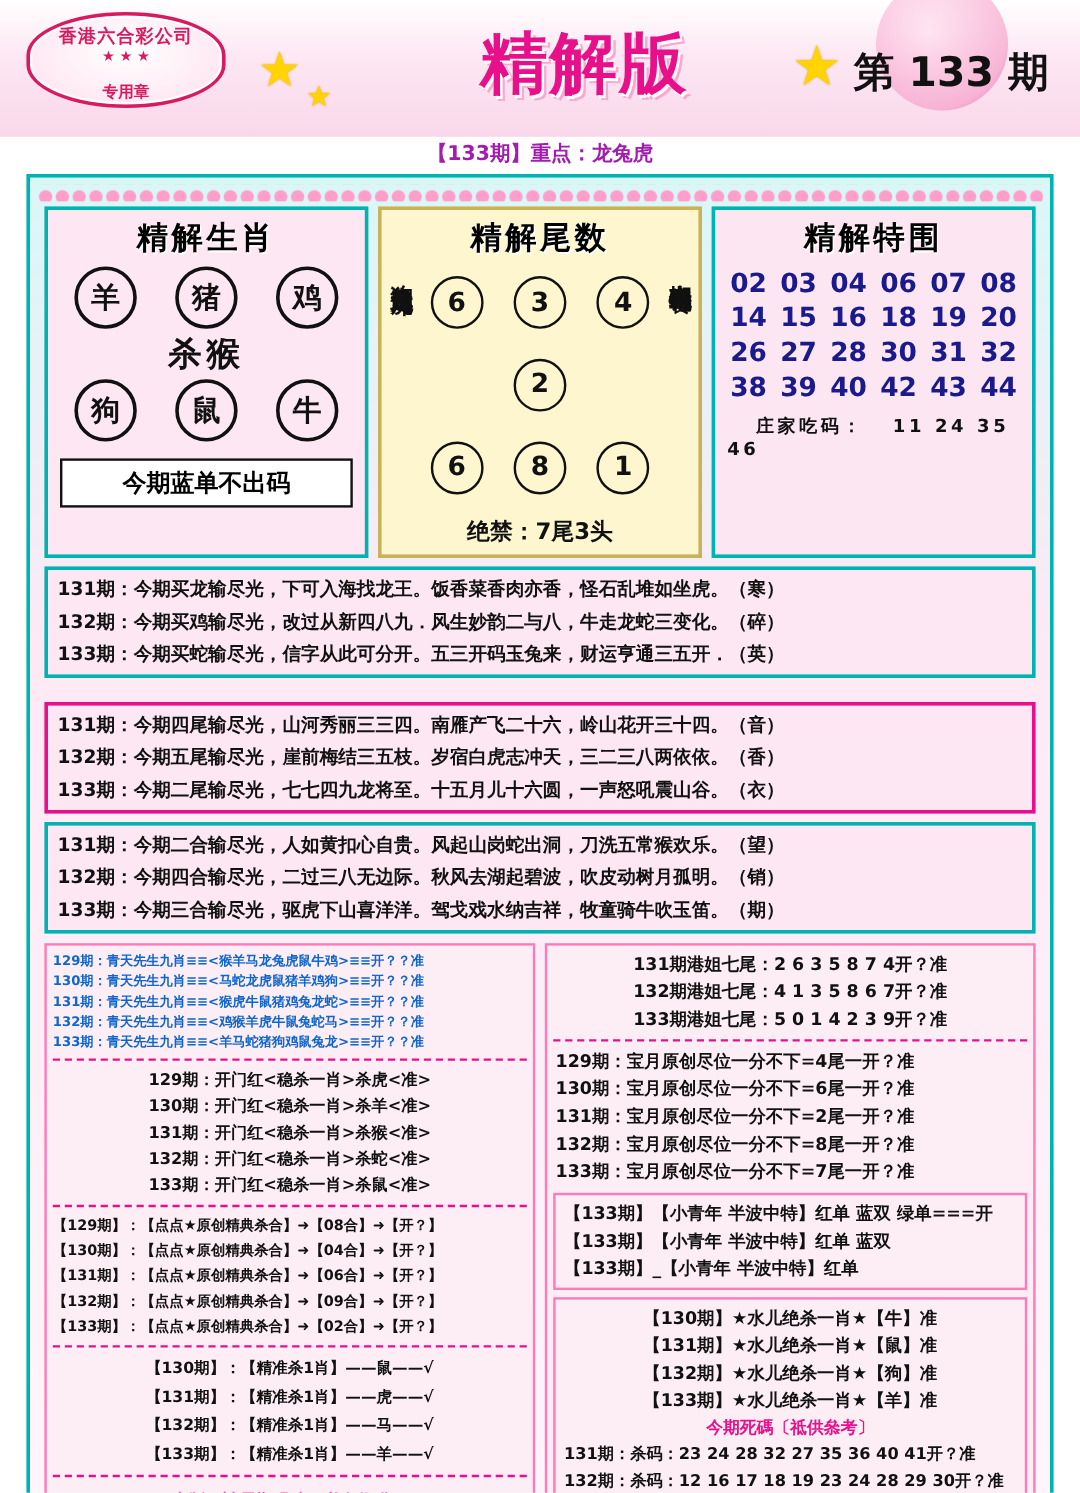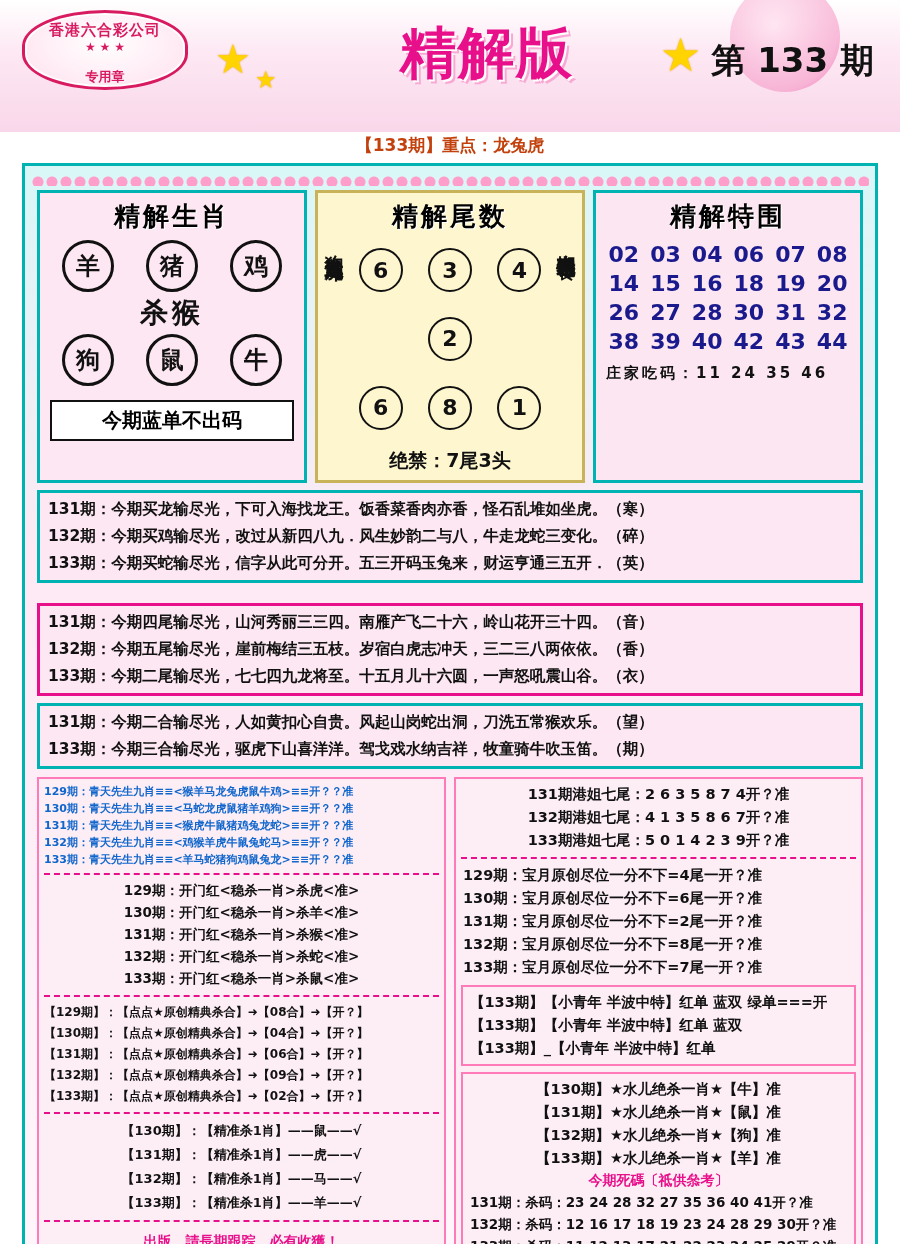--- a/index.html
+++ b/index.html
@@ -5,21 +5,21 @@
   html,body{margin:0;padding:0;}
   body{
     width:900px;height:1244px;
     background:#ffffff;
     font-family:"DejaVu Sans","Liberation Sans",sans-serif;
     overflow:hidden;
     position:relative;
   }
   
   .header{
-    position:relative;height:132px;
+    position:relative;height:114px;
     background:linear-gradient(180deg,#ffffff 0%,#fde8f3 40%,#f9d7ea 100%);
     overflow:hidden;
   }
   .stamp{
     position:absolute;left:22px;top:10px;width:160px;height:74px;
     border:3px solid #d81b60;border-radius:50%/45%;
     background:radial-gradient(ellipse at 50% 40%,#fff 0%,#ffe9f3 70%);
     color:#d81b60;text-align:center;
     box-shadow:0 0 0 2px #fff inset;
   }
@@ -38,21 +38,21 @@
     position:absolute;right:26px;top:38px;
     font-size:34px;font-weight:bold;color:#111;
   }
   .hstar{position:absolute;color:#ffd400;text-shadow:0 0 2px #e69500;}
   .circle-deco{
     position:absolute;right:60px;top:-18px;width:110px;height:110px;border-radius:50%;
     background:radial-gradient(circle at 40% 40%,#ffd9ec 0%,#f48fc0 70%,#e8108a 100%);
     opacity:.55;
   }
   .subtitle{
-    text-align:center;font-size:17px;font-weight:bold;color:#c2410c;
+    text-align:center;font-size:17px;font-weight:bold;color:#a21caf;
     padding:2px 0 6px 0;background:#fff;
   }
   
   .frame{
     position:relative;margin:0 22px;
     border:3px solid #00b3b3;
     background:linear-gradient(180deg,#d9f7f7 0%,#fde9f4 35%,#fff6fb 100%);
     padding:6px;
   }
   .wave{
@@ -109,21 +109,21 @@
   .numgrid{
     display:grid;grid-template-columns:repeat(6,1fr);
     gap:4px 2px;padding:6px 8px 2px 8px;
   }
   .numgrid div{
     text-align:center;font-size:22px;color:#1a1a8c;font-weight:bold;
   }
   .eatcode{
     font-size:15px;font-weight:bold;color:#111;padding:8px 10px 6px 10px;
   }
-  .eatcode span{letter-spacing:3px;}
+  .eatcode span{letter-spacing:3px;margin-left:24px;}
   
   .vblock{
     border:3px solid #00b3b3;background:#fde7f2;
     margin:7px 6px 0 6px;padding:3px 6px;
   }
   .vblock.red{border-color:#e8108a;margin-top:20px;}
   .vline{
     font-size:15.5px;color:#111;padding:3px 2px;white-space:nowrap;
     font-weight:bold;
   }
@@ -255,20 +255,21 @@
     <div class="vline">132期：今期买鸡输尽光，改过从新四八九．风生妙韵二与八，牛走龙蛇三变化。（碎）</div>
     <div class="vline">133期：今期买蛇输尽光，信字从此可分开。五三开码玉兔来，财运亨通三五开．（英）</div>
   </div>
   <div class="vblock red">
     <div class="vline">131期：今期四尾输尽光，山河秀丽三三四。南雁产飞二十六，岭山花开三十四。（音）</div>
     <div class="vline">132期：今期五尾输尽光，崖前梅结三五枝。岁宿白虎志冲天，三二三八两依依。（香）</div>
     <div class="vline">133期：今期二尾输尽光，七七四九龙将至。十五月儿十六圆，一声怒吼震山谷。（衣）</div>
   </div>
   <div class="vblock">
     <div class="vline">131期：今期二合输尽光，人如黄扣心自贵。风起山岗蛇出洞，刀洗五常猴欢乐。（望）</div>
+    <div class="vline">132期：今期四合输尽光，二过三八无边际。秋风去湖起碧波，吹皮动树月孤明。（销）</div>
     <div class="vline">133期：今期三合输尽光，驱虎下山喜洋洋。驾戈戏水纳吉祥，牧童骑牛吹玉笛。（期）</div>
   </div>
 
   <div class="cols">
 
     <div class="col colL">
       <div class="tiny">129期：青天先生九肖≡≡&lt;猴羊马龙兔虎鼠牛鸡&gt;≡≡开？？准</div>
       <div class="tiny">130期：青天先生九肖≡≡&lt;马蛇龙虎鼠猪羊鸡狗&gt;≡≡开？？准</div>
       <div class="tiny">131期：青天先生九肖≡≡&lt;猴虎牛鼠猪鸡兔龙蛇&gt;≡≡开？？准</div>
       <div class="tiny">132期：青天先生九肖≡≡&lt;鸡猴羊虎牛鼠兔蛇马&gt;≡≡开？？准</div>

